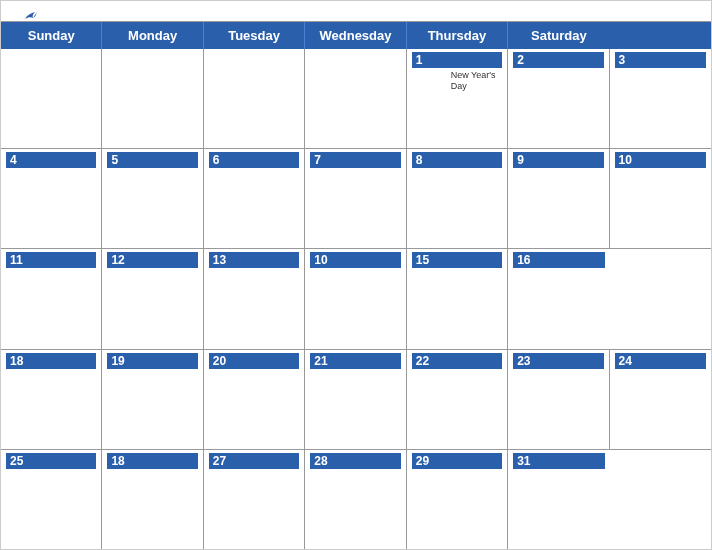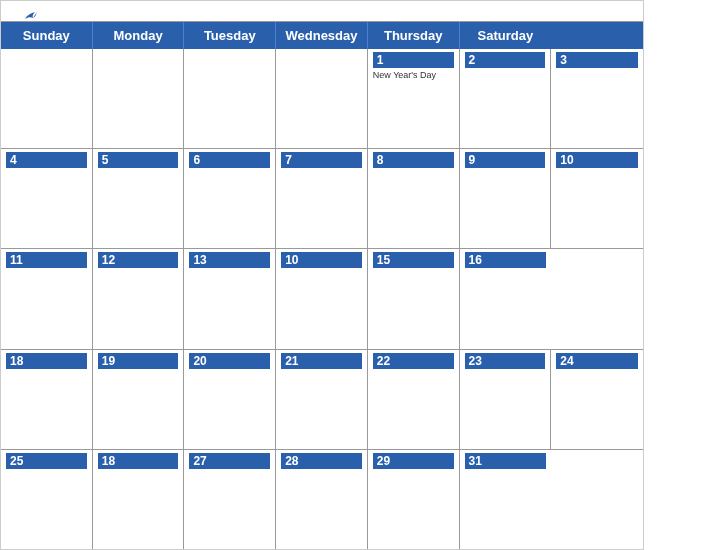--- a/index.html
+++ b/index.html
@@ -4,21 +4,21 @@
   <style>
     * { box-sizing: border-box; margin: 0; padding: 0; }
     body {
       font-family: Arial, sans-serif;
       background: #fff;
       width: 712px;
       height: 550px;
       overflow: hidden;
     }
     .calendar-container {
-      width: 644px;
+      width: 712px;
       height: 550px;
       background: #fff;
       border: 1px solid #ccc;
       display: flex;
       flex-direction: column;
     }
     .header {
       display: flex;
       align-items: center;
       justify-content: center;
@@ -123,20 +123,21 @@
     }
     .day-number.empty {
       background: transparent;
       color: transparent;
     }
     .holiday-name {
       font-size: 9px;
       color: #333;
       margin-top: 2px;
       line-height: 1.2;
+      margin-left: 39px;
     }
     .empty-cell .day-number {
       visibility: hidden;
     }
   </style>
 </head>
 <body>
 
 <div class="calendar-container">
   <div class="header">

